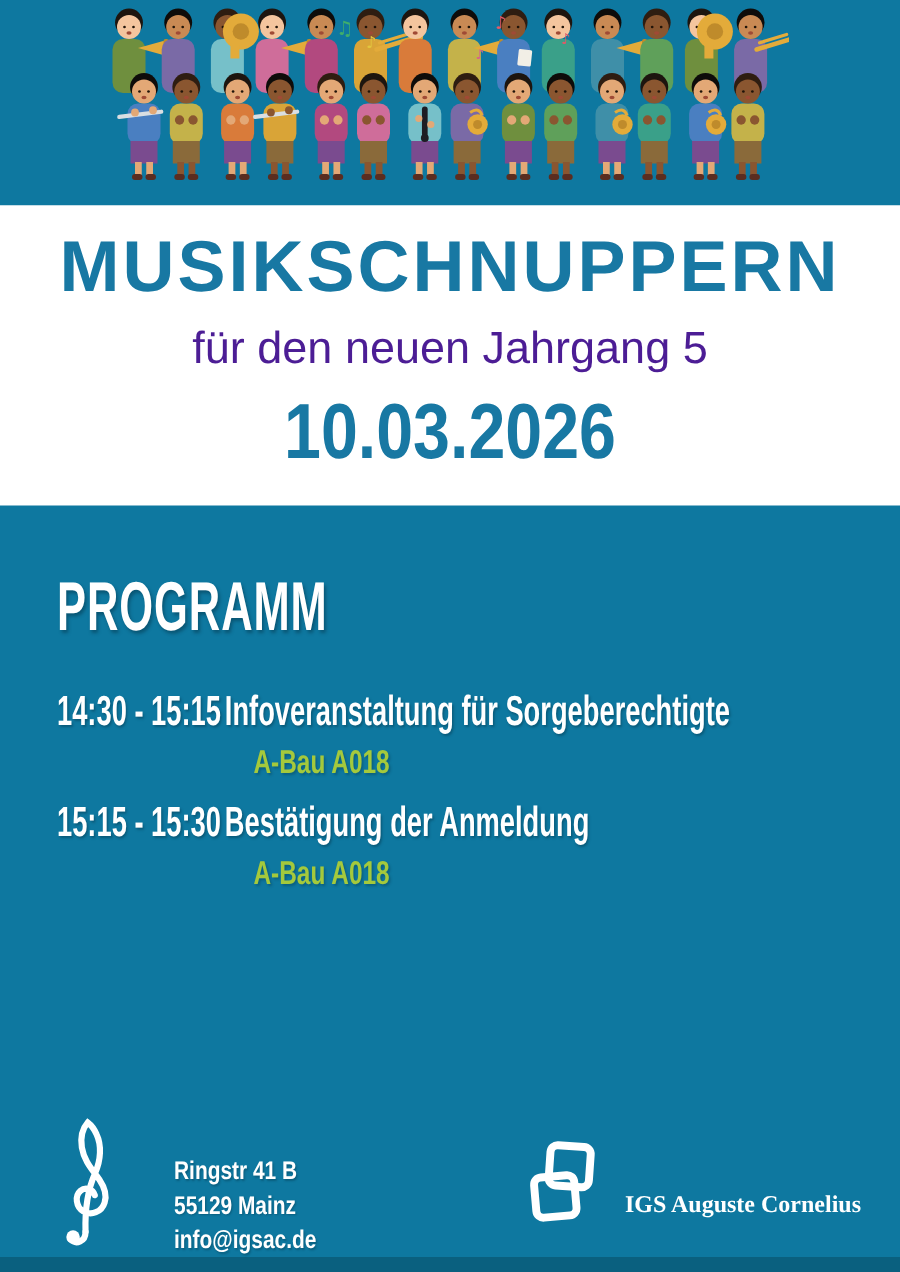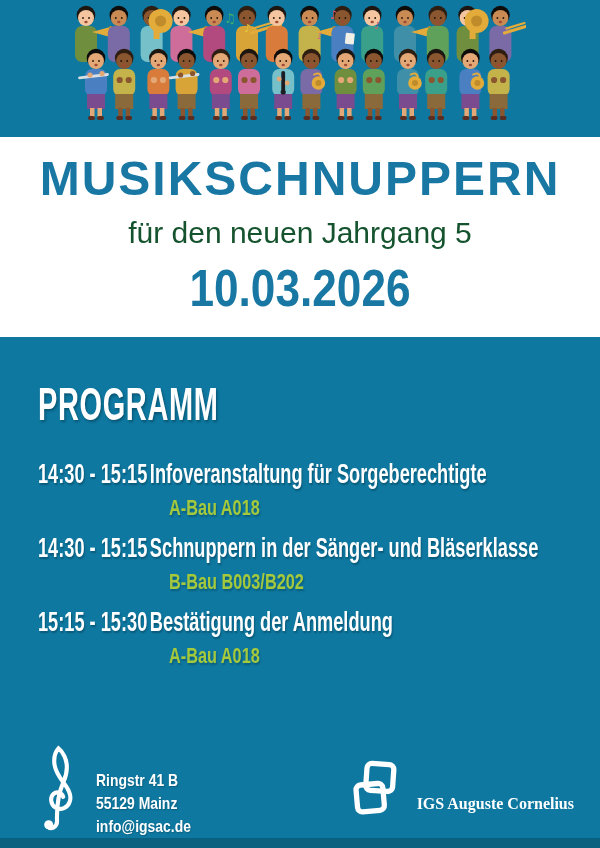--- a/index.html
+++ b/index.html
@@ -5,38 +5,38 @@
   html,body{margin:0;padding:0;background:#ffffff;font-family:"Liberation Sans",sans-serif;}
   .flyer{position:relative;width:600px;height:848px;overflow:hidden;background:#ffffff;}
 
   
   .top-band{height:137px;background:#0E78A0;display:flex;justify-content:center;align-items:flex-end;overflow:hidden;}
   .band-illu-wrap{line-height:0;margin-bottom:4px;}
 
   
   .title-section{height:200px;box-sizing:border-box;background:#ffffff;text-align:center;padding-top:17px;}
   .page-title{margin:0;font-size:48px;font-weight:bold;color:#1878A3;letter-spacing:2px;line-height:50px;}
-  .page-subtitle{margin:12px 0 0;font-size:30px;font-weight:400;color:#14532d;line-height:34px;}
+  .page-subtitle{margin:12px 0 0;font-size:30px;font-weight:400;color:#4c1d95;line-height:34px;}
   .event-date{margin:14px 0 0;font-size:52px;font-weight:bold;color:#1878A3;line-height:48px;transform:scaleX(.85);}
 
   
   .program-section{position:relative;height:501px;background:#0E78A0;box-sizing:border-box;padding:44px 0 0 38px;color:#fff;}
   .program-heading{margin:0 0 30px;font-size:46px;font-weight:bold;line-height:46px;letter-spacing:1px;
     transform:scaleX(.63);transform-origin:left;text-shadow:2px 2px 3px rgba(0,35,50,.4);white-space:nowrap;}
   .sched-item{margin-bottom:8px;}
   .sched-line{font-size:28px;font-weight:bold;line-height:34px;transform:scaleX(.65);transform-origin:left;
     white-space:nowrap;text-shadow:1.5px 1.5px 2px rgba(0,35,50,.35);}
   .sched-title{margin-left:4px;}
   .sched-loc{font-size:22px;font-weight:bold;line-height:30px;margin-top:2px;color:#A4C93C;
     transform:scaleX(.74);transform-origin:left;padding-left:177px;white-space:nowrap;
     text-shadow:1.5px 1.5px 2px rgba(0,35,50,.3);}
 
   
   .footer{position:absolute;left:38px;right:26px;top:404px;display:flex;justify-content:space-between;}
-  .footer-left{display:flex;}
+  .footer-left{display:flex;gap:20px;}
   .clef{width:40px;height:94px;}
   .address{margin-left:18px;margin-top:28px;font-size:17px;font-weight:bold;line-height:23px;color:#fff;
     transform:scaleX(.82);transform-origin:left;text-shadow:1px 1px 1.5px rgba(0,35,50,.3);white-space:nowrap;}
   .footer-right{display:flex;margin-top:12px;}
   .logo-icon{width:48px;height:72px;}
   .logo-text{margin-left:18px;margin-top:43px;font-family:"Liberation Serif",serif;color:#fff;white-space:nowrap;}
   .school-name{font-size:16px;font-weight:bold;line-height:15px;}
   .school-loc{font-size:14.5px;line-height:15px;margin-top:3px;}
 
   .bottom-strip{height:10px;background:#0A607F;}
@@ -414,24 +414,20 @@
 
   <div class="program-section">
     <h2 class="program-heading">PROGRAMM</h2>
 
 
     <div class="sched-item">
       <div class="sched-line"><span class="sched-time">14:30 - 15:15</span><span class="sched-title">Infoveranstaltung für Sorgeberechtigte</span></div>
       <div class="sched-loc">A-Bau A018</div>
     </div>
 
-    <div class="sched-item">
-      <div class="sched-line"><span class="sched-time">14:30 - 15:15</span><span class="sched-title">Schnuppern in der Sänger- und Bläserklasse</span></div>
-      <div class="sched-loc">B-Bau B003/B202</div>
-    </div>
 
     <div class="sched-item">
       <div class="sched-line"><span class="sched-time">15:15 - 15:30</span><span class="sched-title">Bestätigung der Anmeldung</span></div>
       <div class="sched-loc">A-Bau A018</div>
     </div>
 
     <div class="footer">
       <div class="footer-left">
         <svg class="clef" viewBox="0 0 40 96">
           <path d="M19 82 C18.5 66 21 52 25.5 42 C29.5 33 30 23 26.5 15.5 C25 12 22.5 9 20.5 7.5 C17 11.5 15.5 18 16.5 24.5 C18 34 24.5 40.5 28.5 46.5 C32.5 52.5 33.5 57.5 32 62 C30 68.5 23 71 17.5 68 C12.5 65 11.5 57.5 15.5 54 C18.8 51.2 24 52.5 25.3 57" fill="none" stroke="#ffffff" stroke-width="4.2" stroke-linecap="round"></path>

